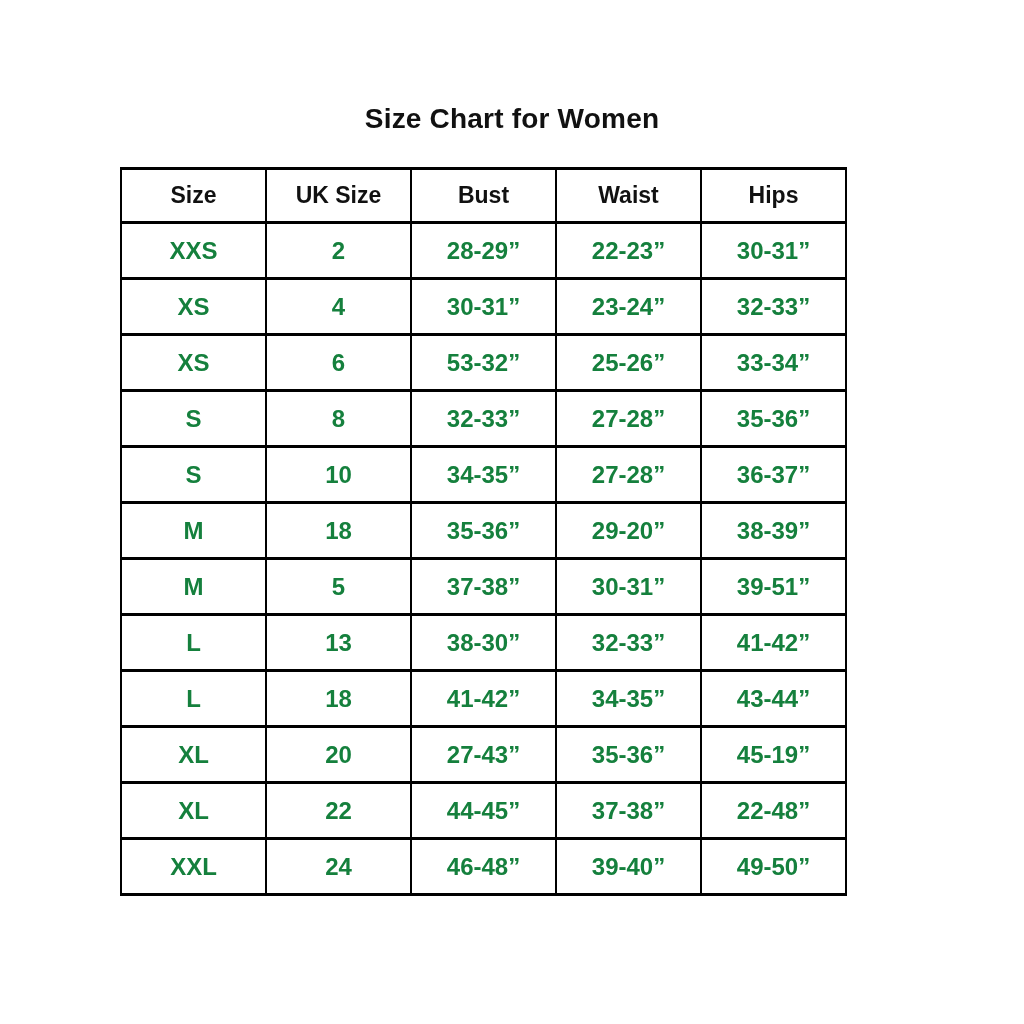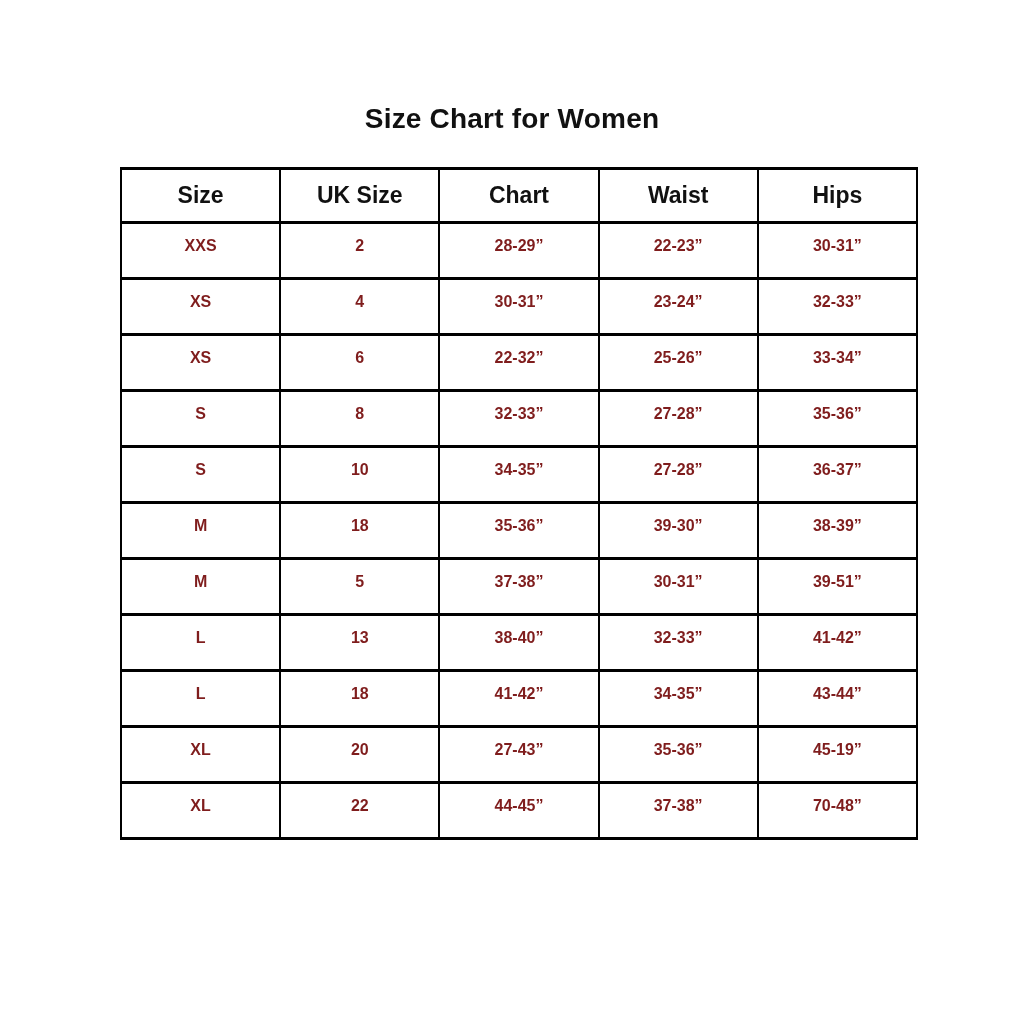--- a/index.html
+++ b/index.html
@@ -24,21 +24,21 @@
     text-align: center;
     font-size: 28px;
     font-weight: bold;
     letter-spacing: 0.2px;
     color: #111111;
   }
   table.size-chart {
     position: absolute;
     left: 120px;
     top: 167px;
-    width: 798px;
+    width: 727px;
     border-collapse: collapse;
     table-layout: fixed;
   }
   table.size-chart th,
   table.size-chart td {
     border-left: 2px solid #000000;
     border-right: 2px solid #000000;
     border-top: 3px solid #000000;
     border-bottom: 3px solid #000000;
     text-align: center;
@@ -47,39 +47,39 @@
   }
   table.size-chart th {
     height: 54px;
     font-size: 23px;
     font-weight: bold;
     vertical-align: middle;
     color: #111111;
   }
   table.size-chart td {
     height: 56px;
-    font-size: 16px;
+    font-size: 24px;
     font-weight: bold;
     vertical-align: top;
     padding-top: 13px;
-    color: #7f1d1d;
+    color: #15803d;
   }
 </style>
 </head>
 <body>
 
 <div class="page">
   <div class="chart-title">Size Chart for Women</div>
 
   <table class="size-chart">
     <thead>
       <tr>
           <th>Size</th>
           <th>UK Size</th>
-          <th>Chart</th>
+          <th>Bust</th>
           <th>Waist</th>
           <th>Hips</th>
         </tr>
     </thead>
     <tbody>
         <tr>
           <td>XXS</td>
           <td>2</td>
           <td>28-29”</td>
           <td>22-23”</td>
@@ -88,21 +88,21 @@
         <tr>
           <td>XS</td>
           <td>4</td>
           <td>30-31”</td>
           <td>23-24”</td>
           <td>32-33”</td>
         </tr>
         <tr>
           <td>XS</td>
           <td>6</td>
-          <td>22-32”</td>
+          <td>53-32”</td>
           <td>25-26”</td>
           <td>33-34”</td>
         </tr>
         <tr>
           <td>S</td>
           <td>8</td>
           <td>32-33”</td>
           <td>27-28”</td>
           <td>35-36”</td>
         </tr>
@@ -110,34 +110,34 @@
           <td>S</td>
           <td>10</td>
           <td>34-35”</td>
           <td>27-28”</td>
           <td>36-37”</td>
         </tr>
         <tr>
           <td>M</td>
           <td>18</td>
           <td>35-36”</td>
-          <td>39-30”</td>
+          <td>29-20”</td>
           <td>38-39”</td>
         </tr>
         <tr>
           <td>M</td>
           <td>5</td>
           <td>37-38”</td>
           <td>30-31”</td>
           <td>39-51”</td>
         </tr>
         <tr>
           <td>L</td>
           <td>13</td>
-          <td>38-40”</td>
+          <td>38-30”</td>
           <td>32-33”</td>
           <td>41-42”</td>
         </tr>
         <tr>
           <td>L</td>
           <td>18</td>
           <td>41-42”</td>
           <td>34-35”</td>
           <td>43-44”</td>
         </tr>
@@ -146,17 +146,24 @@
           <td>20</td>
           <td>27-43”</td>
           <td>35-36”</td>
           <td>45-19”</td>
         </tr>
         <tr>
           <td>XL</td>
           <td>22</td>
           <td>44-45”</td>
           <td>37-38”</td>
-          <td>70-48”</td>
+          <td>22-48”</td>
+        </tr>
+        <tr>
+          <td>XXL</td>
+          <td>24</td>
+          <td>46-48”</td>
+          <td>39-40”</td>
+          <td>49-50”</td>
         </tr>
       </tbody>
   </table>
 </div>
 
 </body></html>

